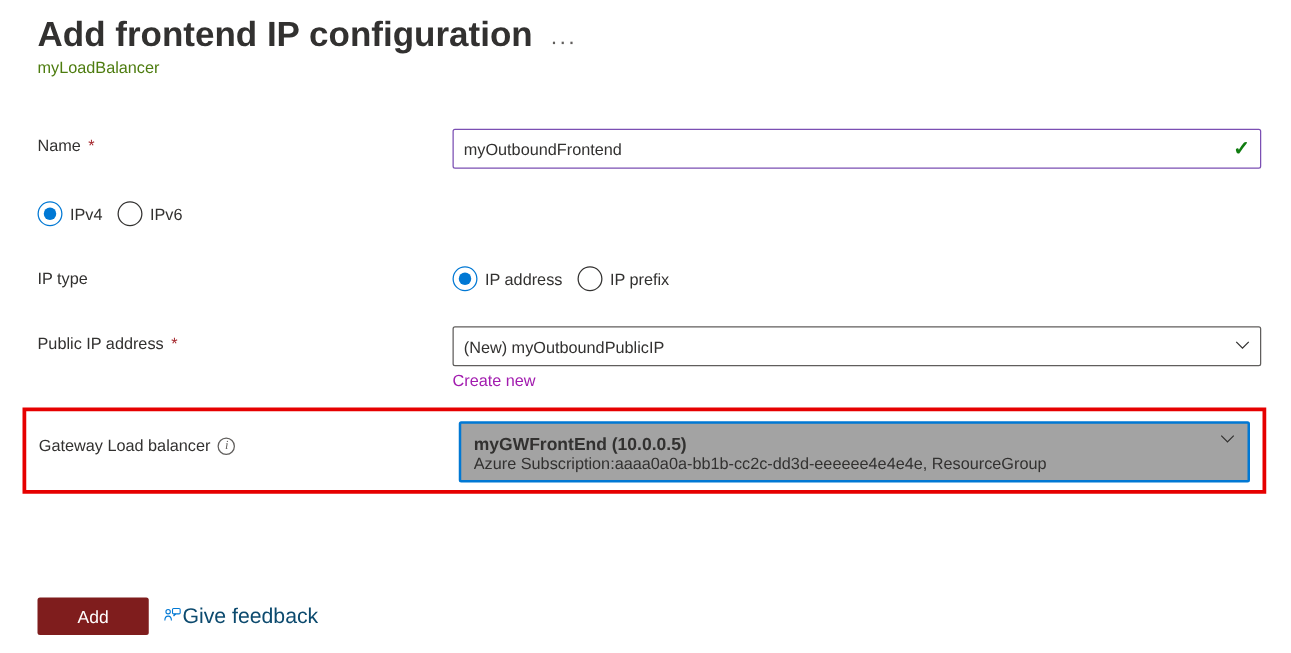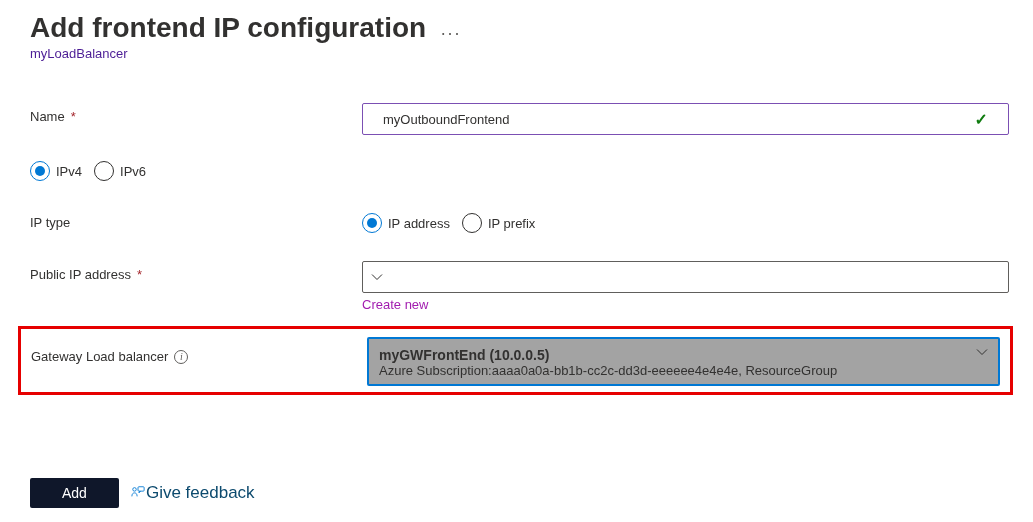--- a/index.html
+++ b/index.html
@@ -31,21 +31,21 @@
       color: #323130;
     }
     .ellipsis {
       font-size: 18px;
       color: #605e5c;
       letter-spacing: 1px;
       cursor: pointer;
     }
     .subtitle {
       font-size: 13px;
-      color: #4c1d95;
+      color: #4d7c0f;
       margin-top: 2px;
     }
     .form-area {
       padding-top: 38px;
       padding-left: 30px;
       padding-right: 24px;
     }
     .form-row {
       display: flex;
       align-items: flex-start;
@@ -69,21 +69,21 @@
     .form-control {
       flex: 1;
       position: relative;
     }
     .text-input-wrapper {
       border: 1px solid #605e5c;
       border-radius: 2px;
       height: 32px;
       display: flex;
       align-items: center;
-      padding: 0 20px;
+      padding: 0 8px;
       position: relative;
     }
     .text-input-wrapper.valid {
       border-color: #7b4fb3;
       border-width: 1px;
     }
     .text-input {
       flex: 1;
       border: none;
       outline: none;
@@ -217,21 +217,21 @@
     }
     .footer {
       position: absolute;
       bottom: 14px;
       left: 30px;
       display: flex;
       align-items: center;
       gap: 12px;
     }
     .add-button {
-      background: #0f172a;
+      background: #7f1d1d;
       color: #ffffff;
       border: none;
       padding: 7px 32px;
       font-size: 14px;
       font-family: inherit;
       cursor: pointer;
       border-radius: 2px;
     }
     .feedback-link {
       color: #0c4a6e;
@@ -311,20 +311,21 @@
     </div>
   </div>
 
   <div class="form-row">
     <div class="form-label">
       <span>Public IP address</span>
         <span class="required">*</span>
     </div>
     <div class="form-control">
       <div class="dropdown">
+        <span class="dropdown-text">(New) myOutboundPublicIP</span>
         <span class="chevron-down">
           <svg width="12" height="8" viewBox="0 0 12 8">
               <path d="M1 1.5 L6 6.5 L11 1.5" stroke="#323130" stroke-width="1" fill="none"></path>
             </svg>
         </span>
       </div>
       <span class="link">Create new</span>
     </div>
   </div>
 

